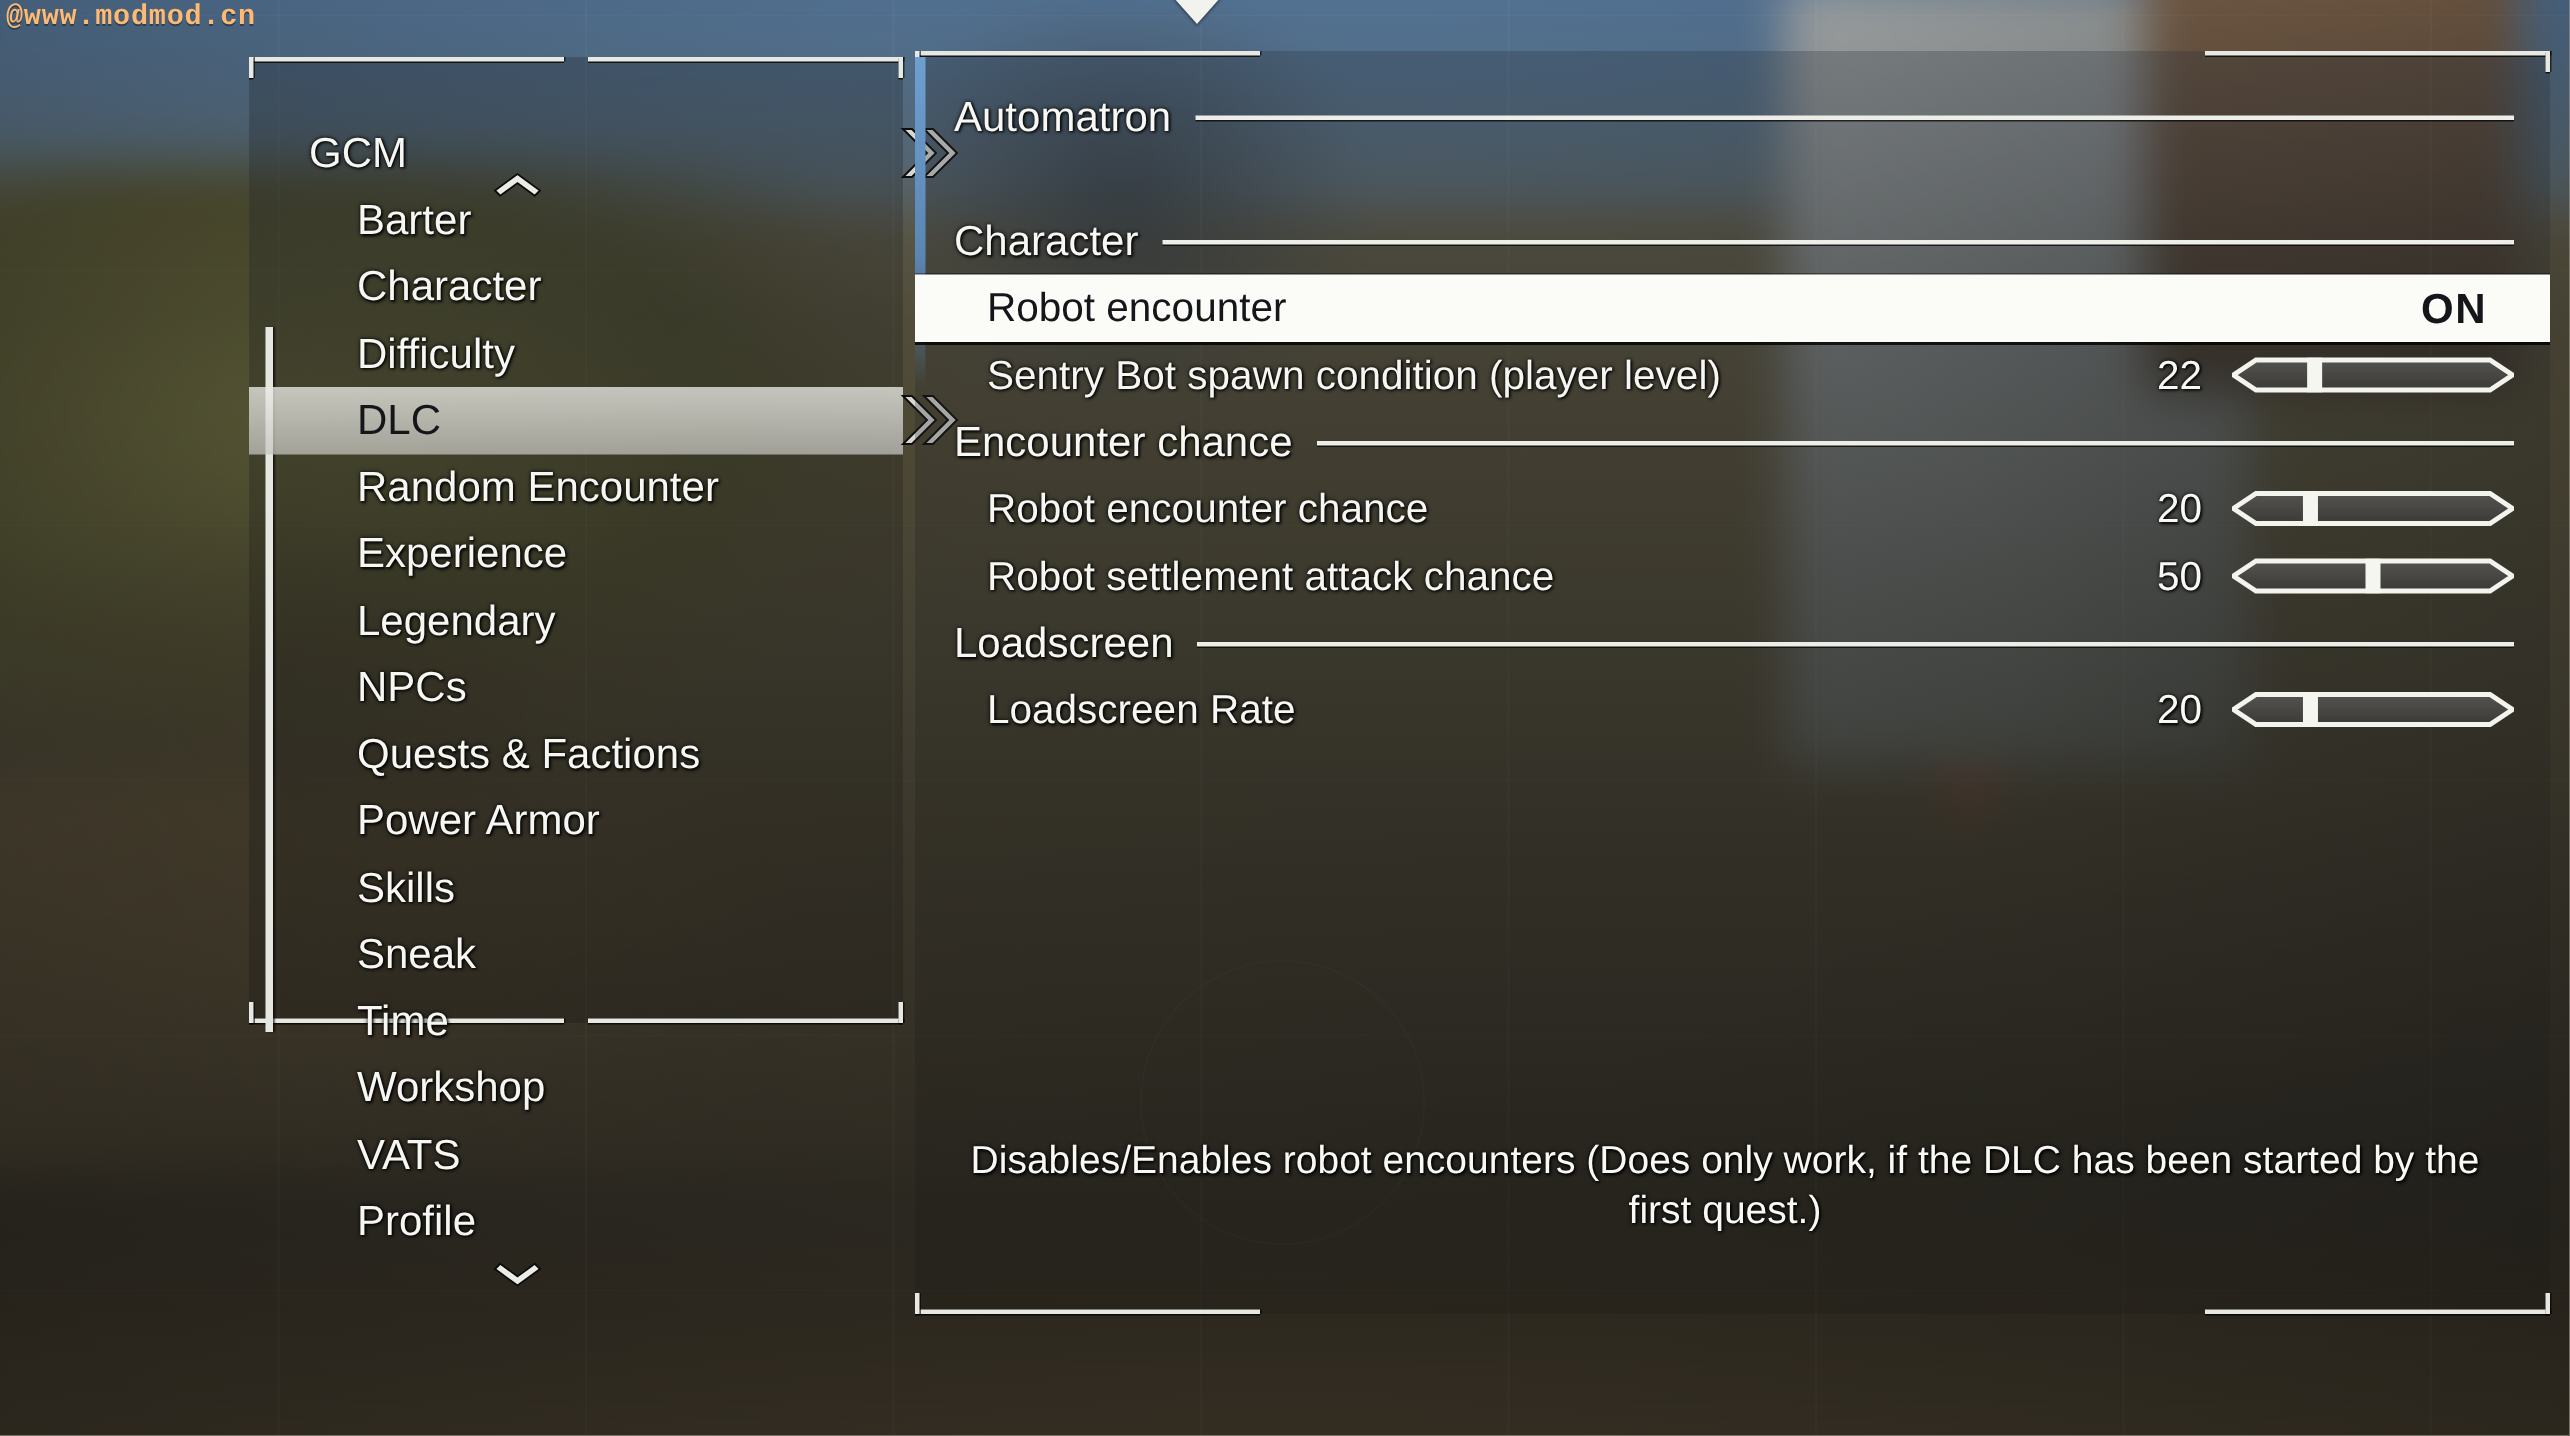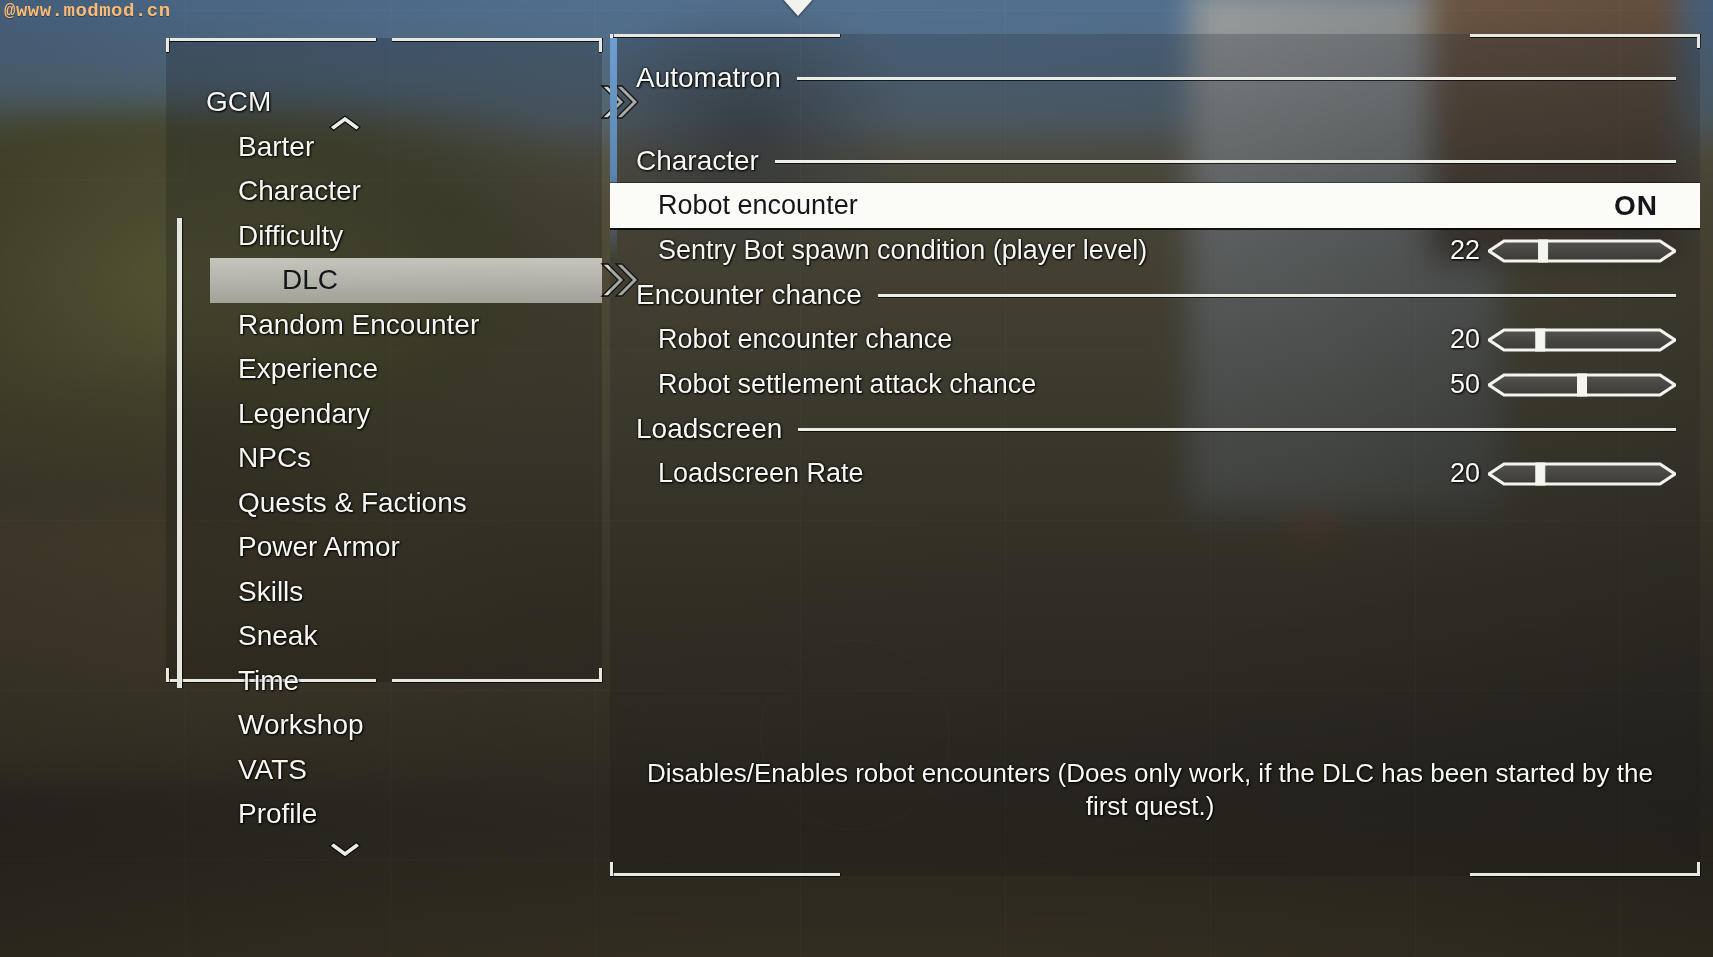--- a/index.html
+++ b/index.html
@@ -236,21 +236,20 @@
     color: #f6f6f2;
     text-shadow: 0 0 3px rgba(0,0,0,0.95), 1px 1px 2px rgba(0,0,0,0.9);
     white-space: nowrap;
   }
   
   .side-item.level0 .side-label { padding-left: 40px; }
   .side-item.level1 .side-label { padding-left: 72px; }
 
   .side-item.selected {
     background: linear-gradient(180deg, rgba(235,235,230,0.78) 0%, rgba(196,196,190,0.74) 100%);
-    margin-left: 44px;
   }
   .side-item.selected .side-label {
     color: #14161a;
     text-shadow: none;
   }
 
   
   .row-arrow {
     position: absolute;
     right: -38px;
@@ -345,22 +344,21 @@
     padding-right: 18px;
   }
   .setting-row:not(.selected) .val-toggle {
     color: #f6f6f2;
     text-shadow: 0 0 3px rgba(0,0,0,0.95), 1px 1px 2px rgba(0,0,0,0.9);
   }
 
   
   .slider-wrap {
     display: flex;
-    align-items: center;
-    gap: 8px;
+    gap: 20px;
   }
   .slider-value {
     font-size: 27px;
     color: #f8f8f4;
     text-shadow: 0 0 3px rgba(0,0,0,0.95), 1px 1px 2px rgba(0,0,0,0.9);
     min-width: 44px;
     text-align: right;
   }
   .slider-bar {
     position: relative;

